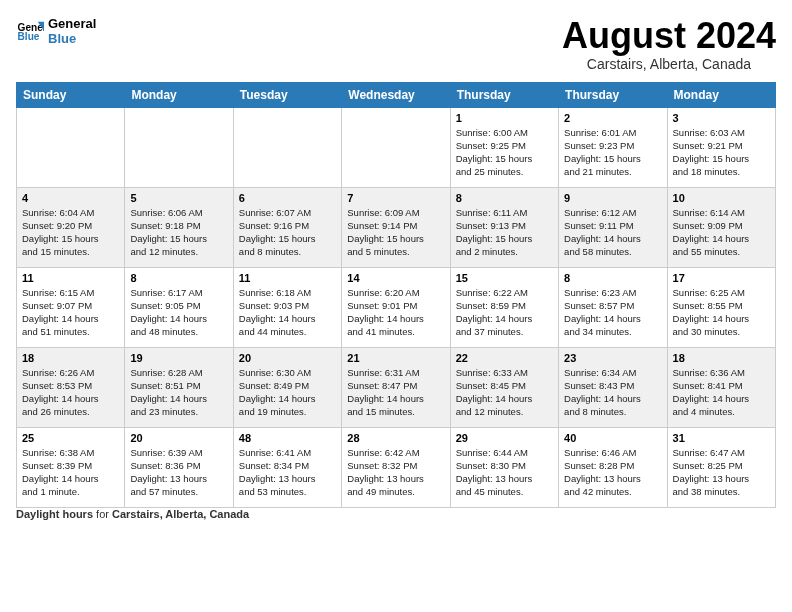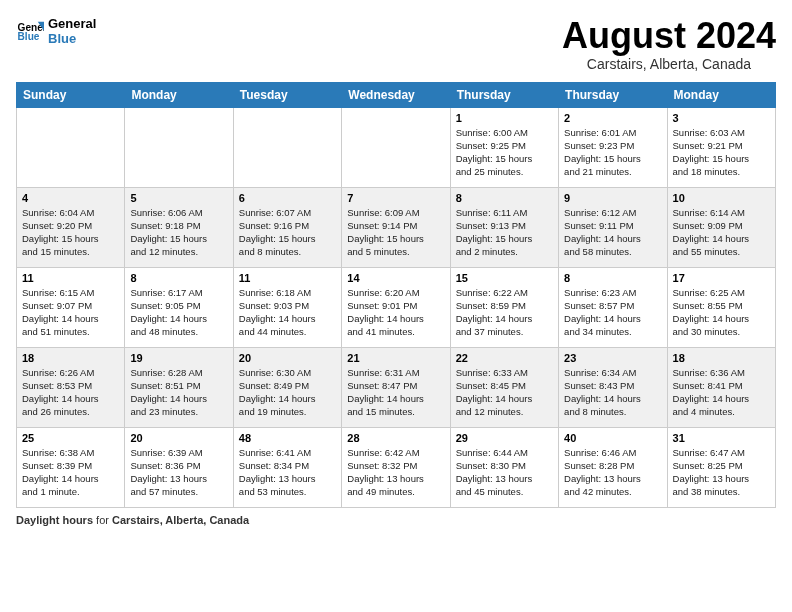--- a/index.html
+++ b/index.html
@@ -76,21 +76,20 @@
     }
     .day-info {
       font-size: 9.5px;
       color: #222;
       line-height: 1.4;
     }
     .empty-cell {
       background: #fff;
     }
     .footer-note {
-      margin-top: 6px;
       font-size: 11px;
       color: #333;
     }
     .footer-note span {
       font-weight: bold;
     }
   </style>
 </head>
 <body>
 

